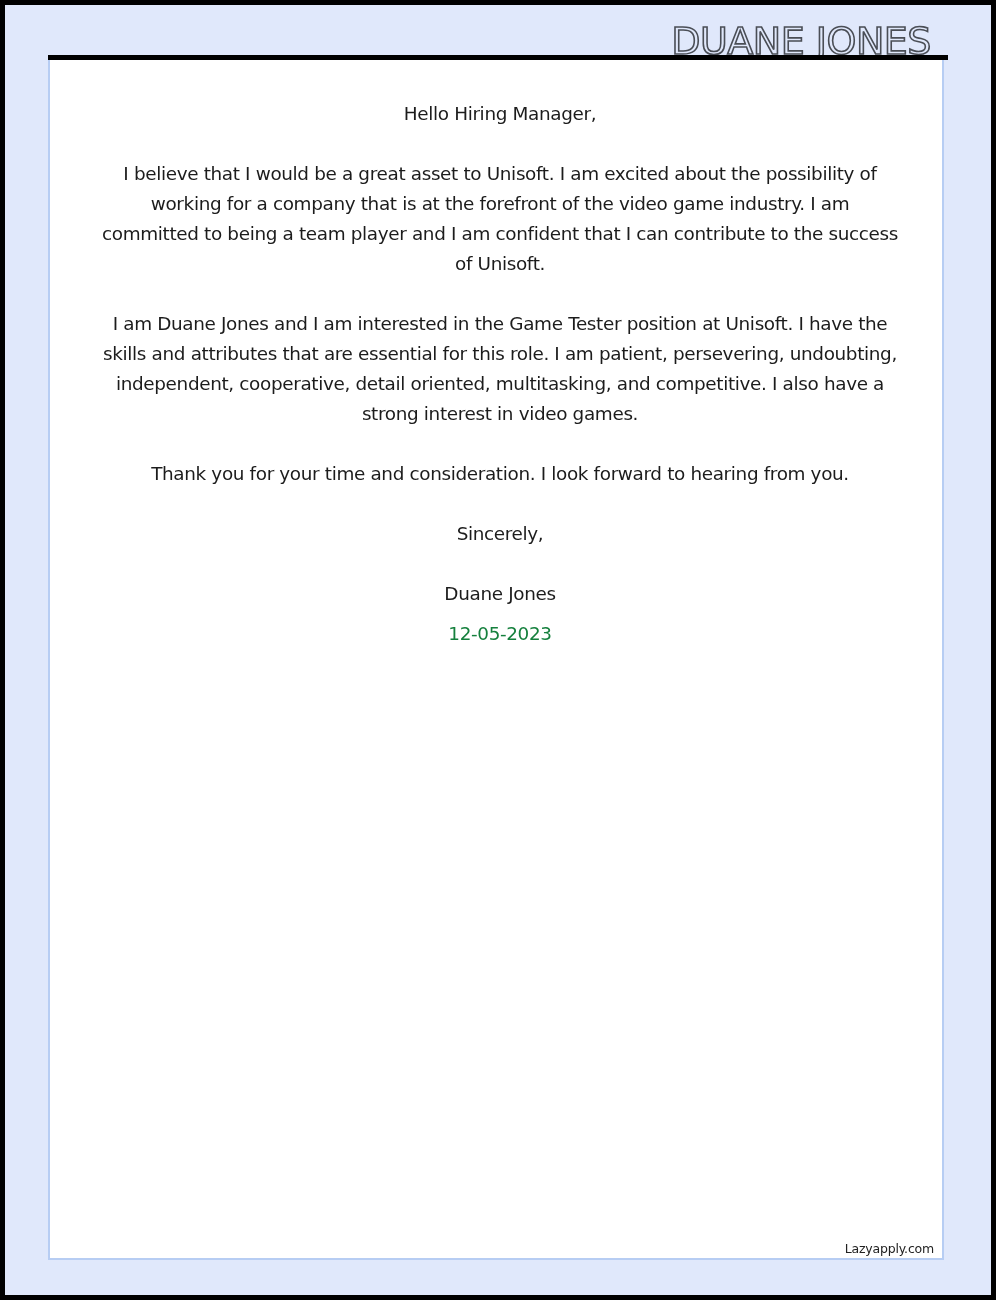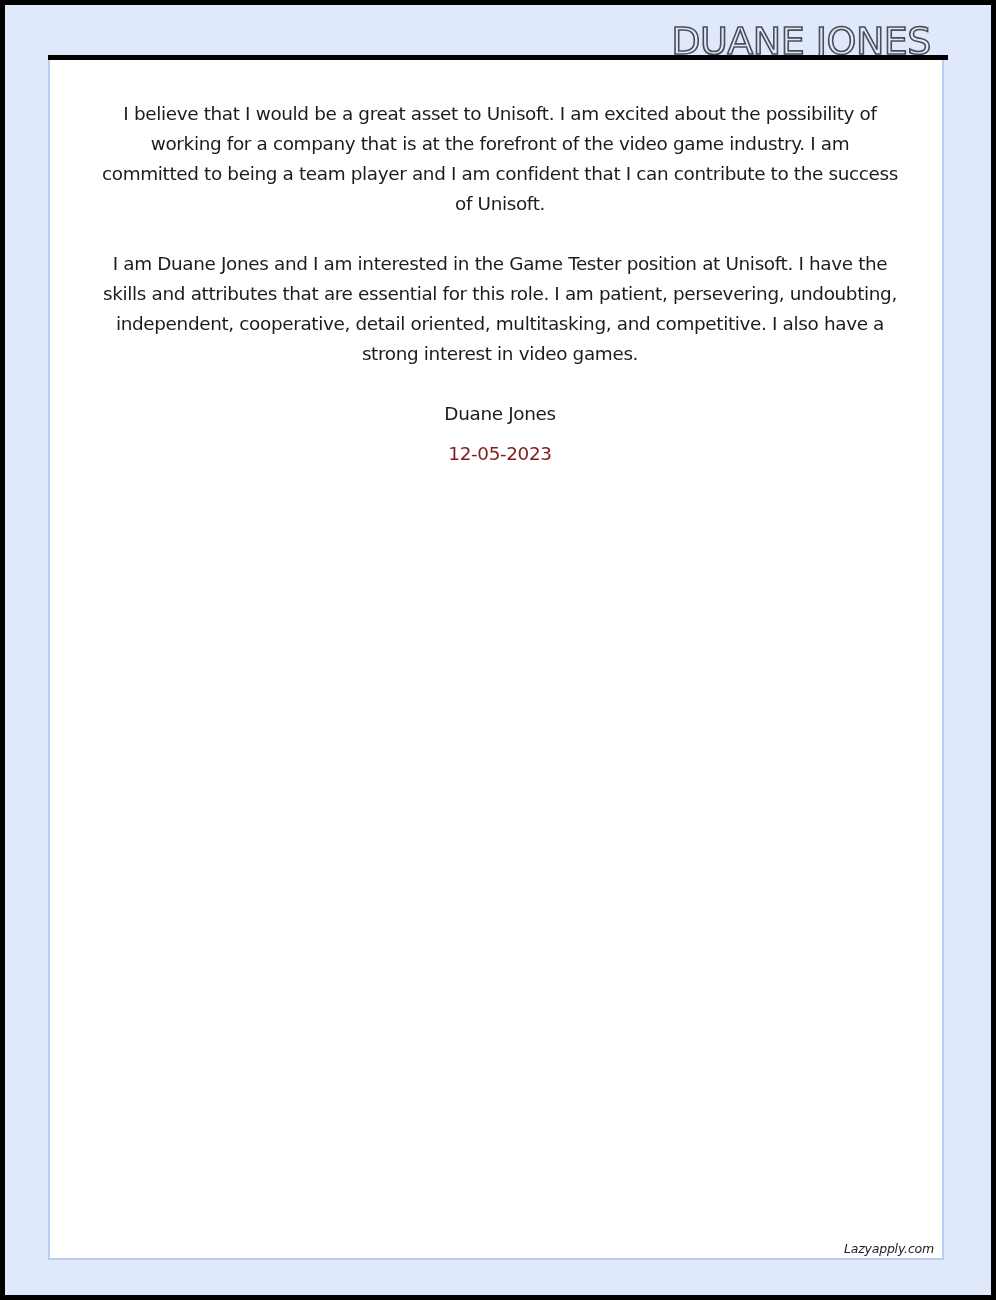--- a/index.html
+++ b/index.html
@@ -49,41 +49,43 @@
     left: 50px; top: 44px;
     width: 800px;
     font-family: "DejaVu Sans", sans-serif;
     font-size: 18.4px;
     line-height: 30px;
     color: #1c1c1c;
     letter-spacing: -0.35px;
   }
   .content p { margin: 0 0 30px 0; }
   .content p.tight { margin-bottom: 10px; }
-  .date { color: #7f1d1d; }
+  .date { color: #15803d; }
   .footer {
     position: absolute;
     right: 8px; bottom: 2px;
     font-family: "DejaVu Sans", sans-serif;
     font-size: 12.5px;
     color: #222;
     letter-spacing: -0.2px;
-    font-style: italic;
   }
 </style>
 </head>
 <body>
 
 <div class="frame">
   <h1 class="title">DUANE JONES</h1>
 
   <div class="paper">
     <div class="content">
+      <p>Hello Hiring Manager,</p>
       <p>I believe that I would be a great asset to Unisoft. I am excited about the possibility of working for a company that is at the forefront of the video game industry. I am committed to being a team player and I am confident that I can contribute to the success of Unisoft.</p>
       <p>I am Duane Jones and I am interested in the Game Tester position at Unisoft. I have the skills and attributes that are essential for this role. I am patient, persevering, undoubting, independent, cooperative, detail oriented, multitasking, and competitive. I also have a strong interest in video games.</p>
+      <p>Thank you for your time and consideration. I look forward to hearing from you.</p>
+      <p>Sincerely,</p>
       <p class="tight">Duane Jones</p>
       <p class="date">12-05-2023</p>
     </div>
     <div class="footer">Lazyapply.com</div>
   </div>
 
   <div class="topbar"></div>
 </div>
 
 </body></html>

